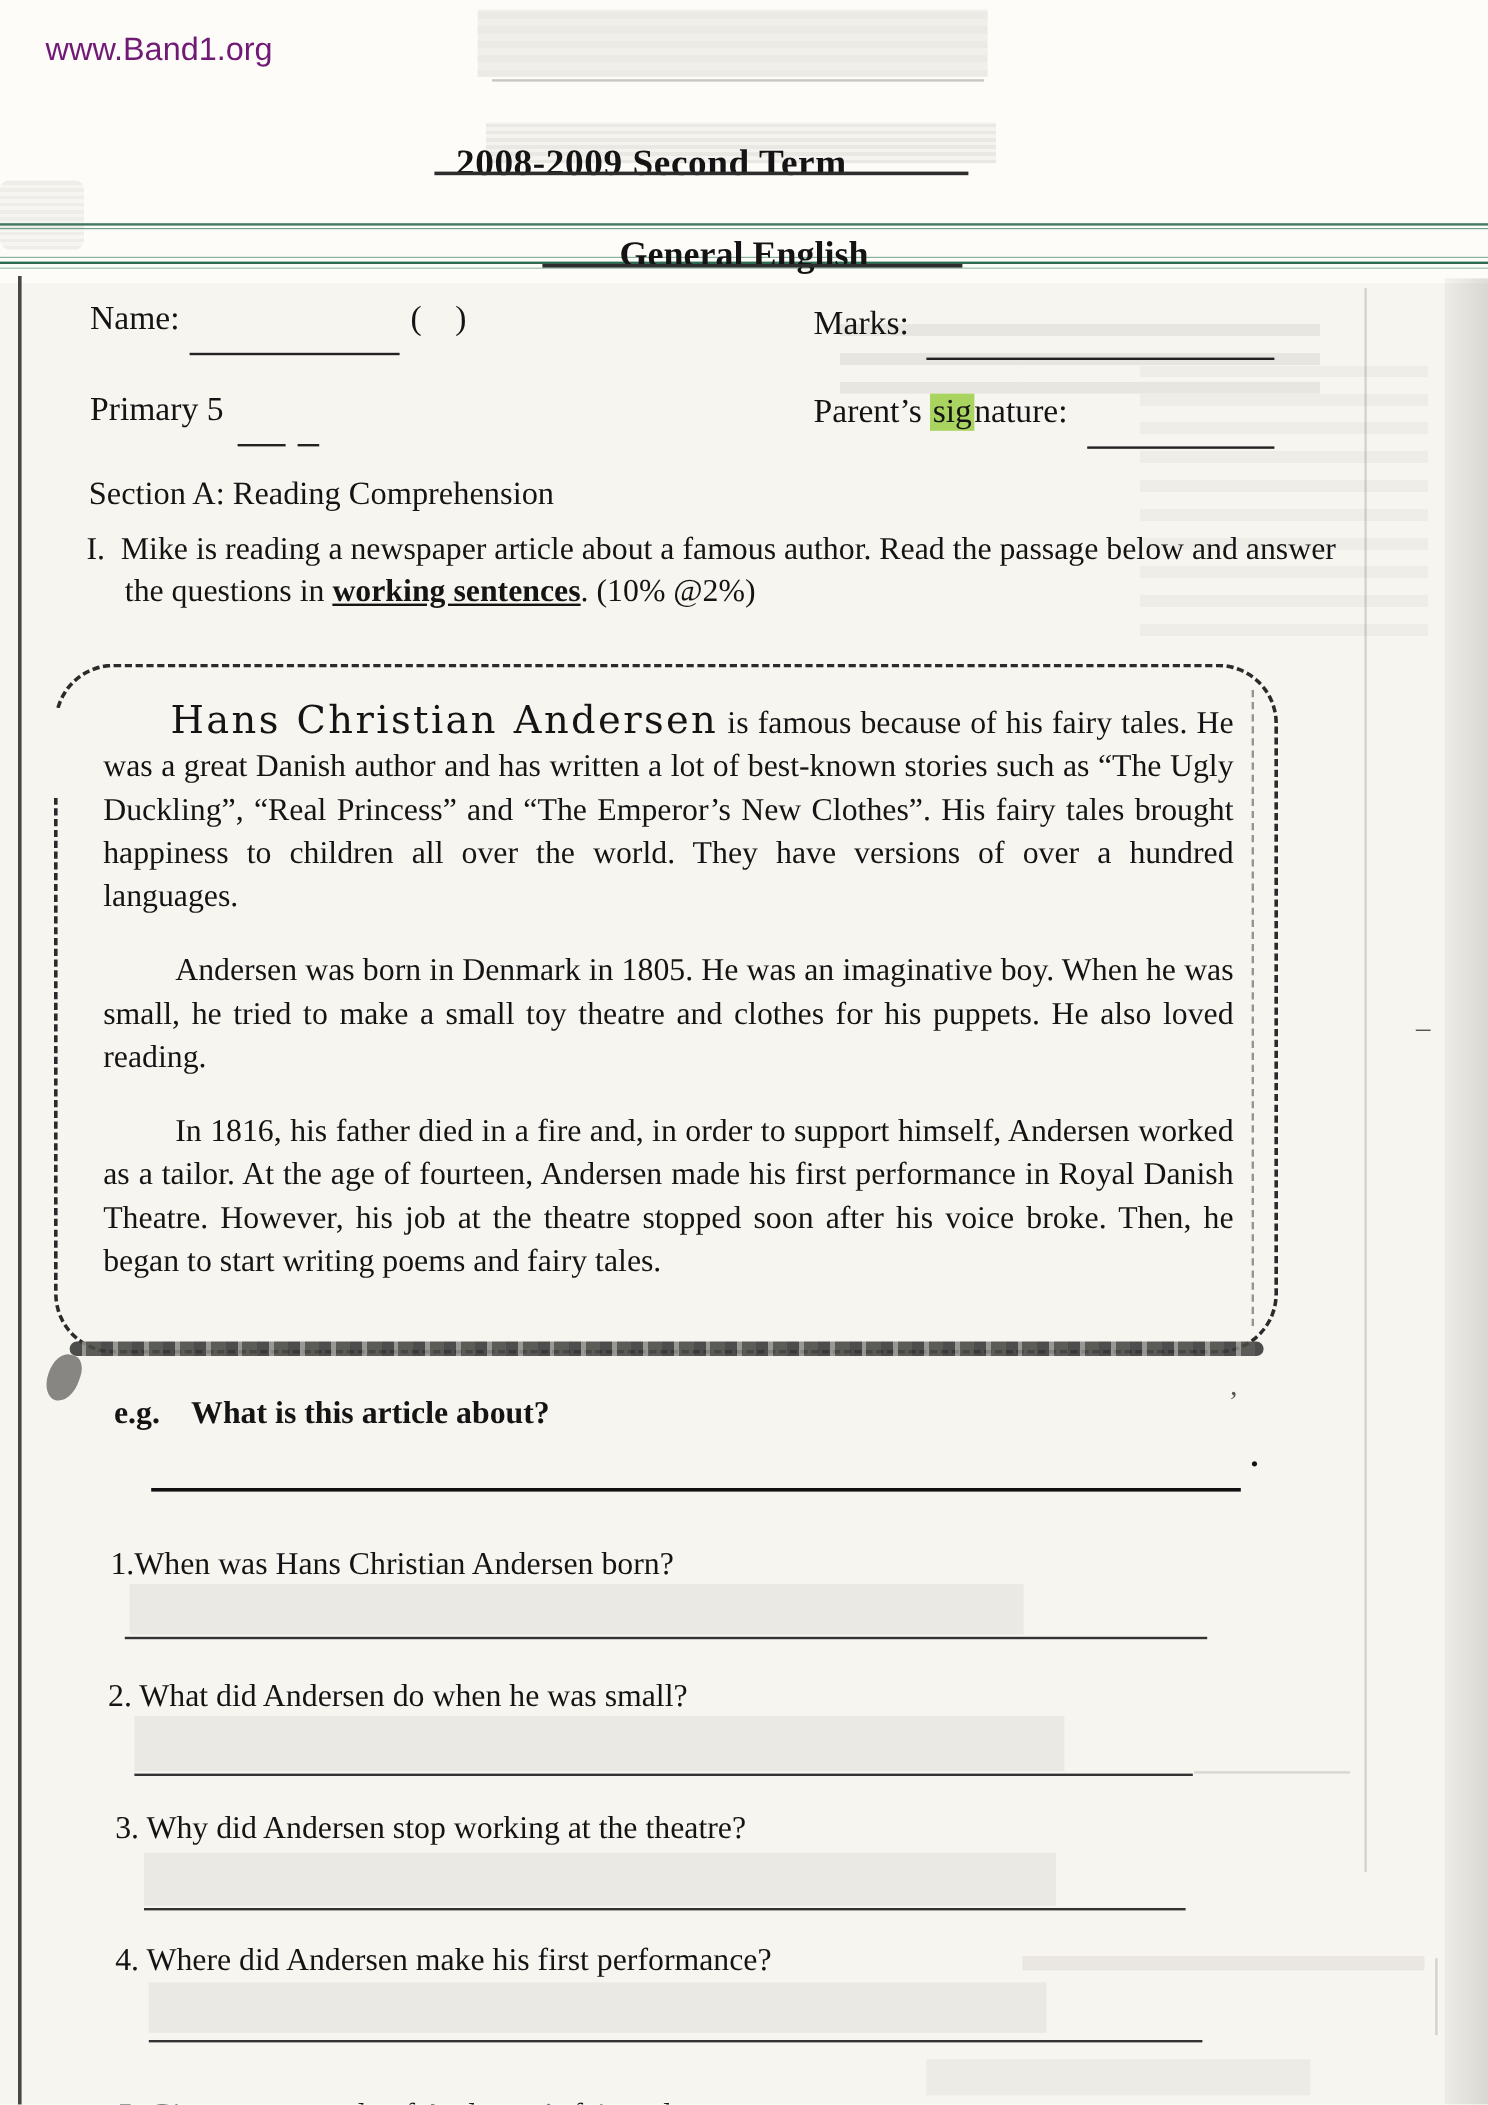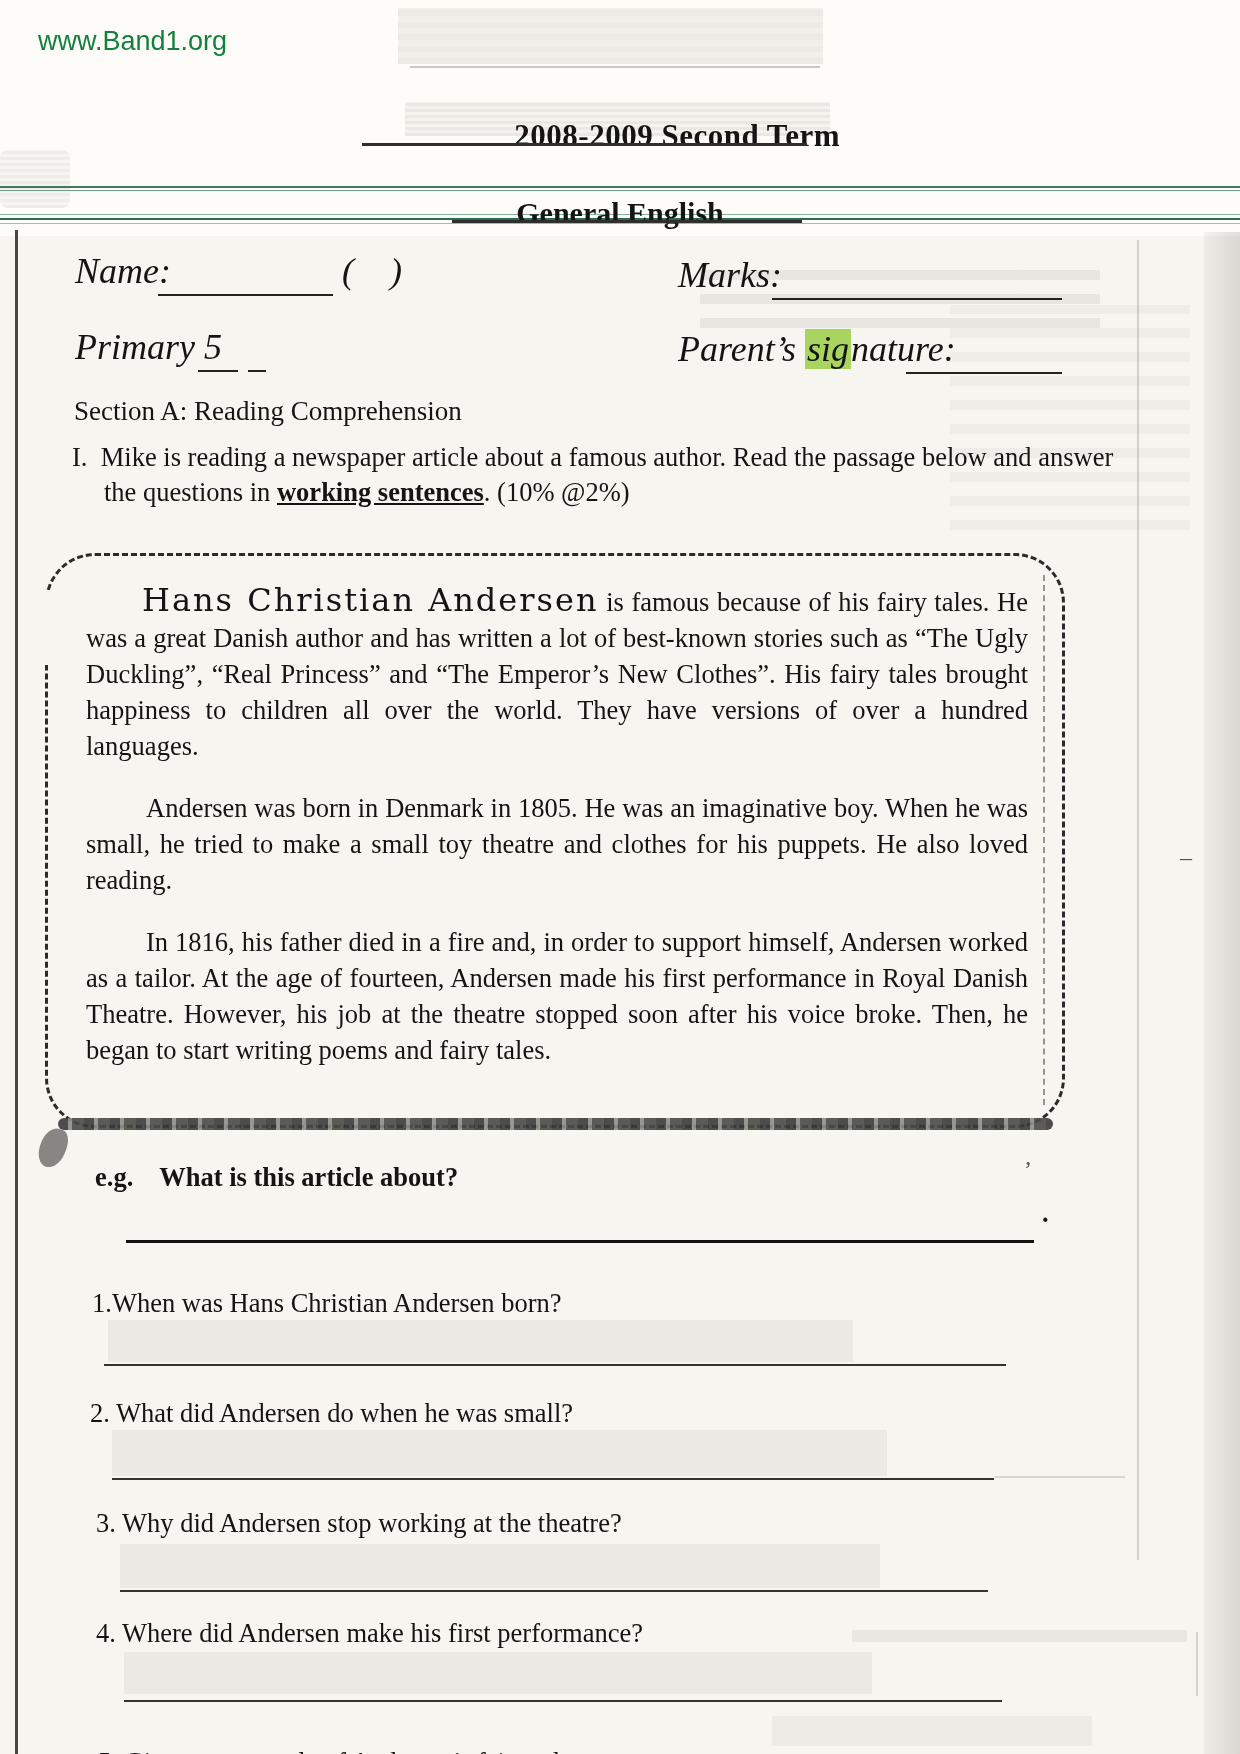--- a/index.html
+++ b/index.html
@@ -12,32 +12,32 @@
     font-family: "Liberation Serif", serif;
     color: #141414;
   }
   .abs { position: absolute; }
   .body-tint {
     position: absolute; left: 0; right: 0; top: 236px; bottom: 0;
     background: #f7f5f0;
   }
   .watermark {
     font-family: "Liberation Sans", sans-serif;
-    font-size: 27px; color: #15803d;
+    font-size: 27px; color: #701a75;
   }
   .exam-title {
-    font-size: 31px; font-weight: bold; text-align: right; letter-spacing: .5px;
+    font-size: 31px; font-weight: bold; text-align: left; letter-spacing: .5px;
     z-index: 4;
   }
   .exam-subtitle {
     font-size: 30px; font-weight: bold; text-align: center; z-index: 4;
   }
   .strikebar { background: #2e2e2e; z-index: 5; }
   .green-line { left: 0; width: 1240px; z-index: 2; }
-  .field-label { font-size: 36px; white-space: pre; font-style: italic; }
+  .field-label { font-size: 28px; white-space: pre; }
   .field-line { border-bottom: 2px solid #222; }
   .hl {
     background: var(--signature-highlight, #a8d45f);
     padding: 0 2px;
   }
   .section-heading { font-size: 27px; }
   .task {
     font-size: 26.5px; line-height: 35px; width: 1010px;
     text-indent: -32px; padding-left: 32px;
   }

